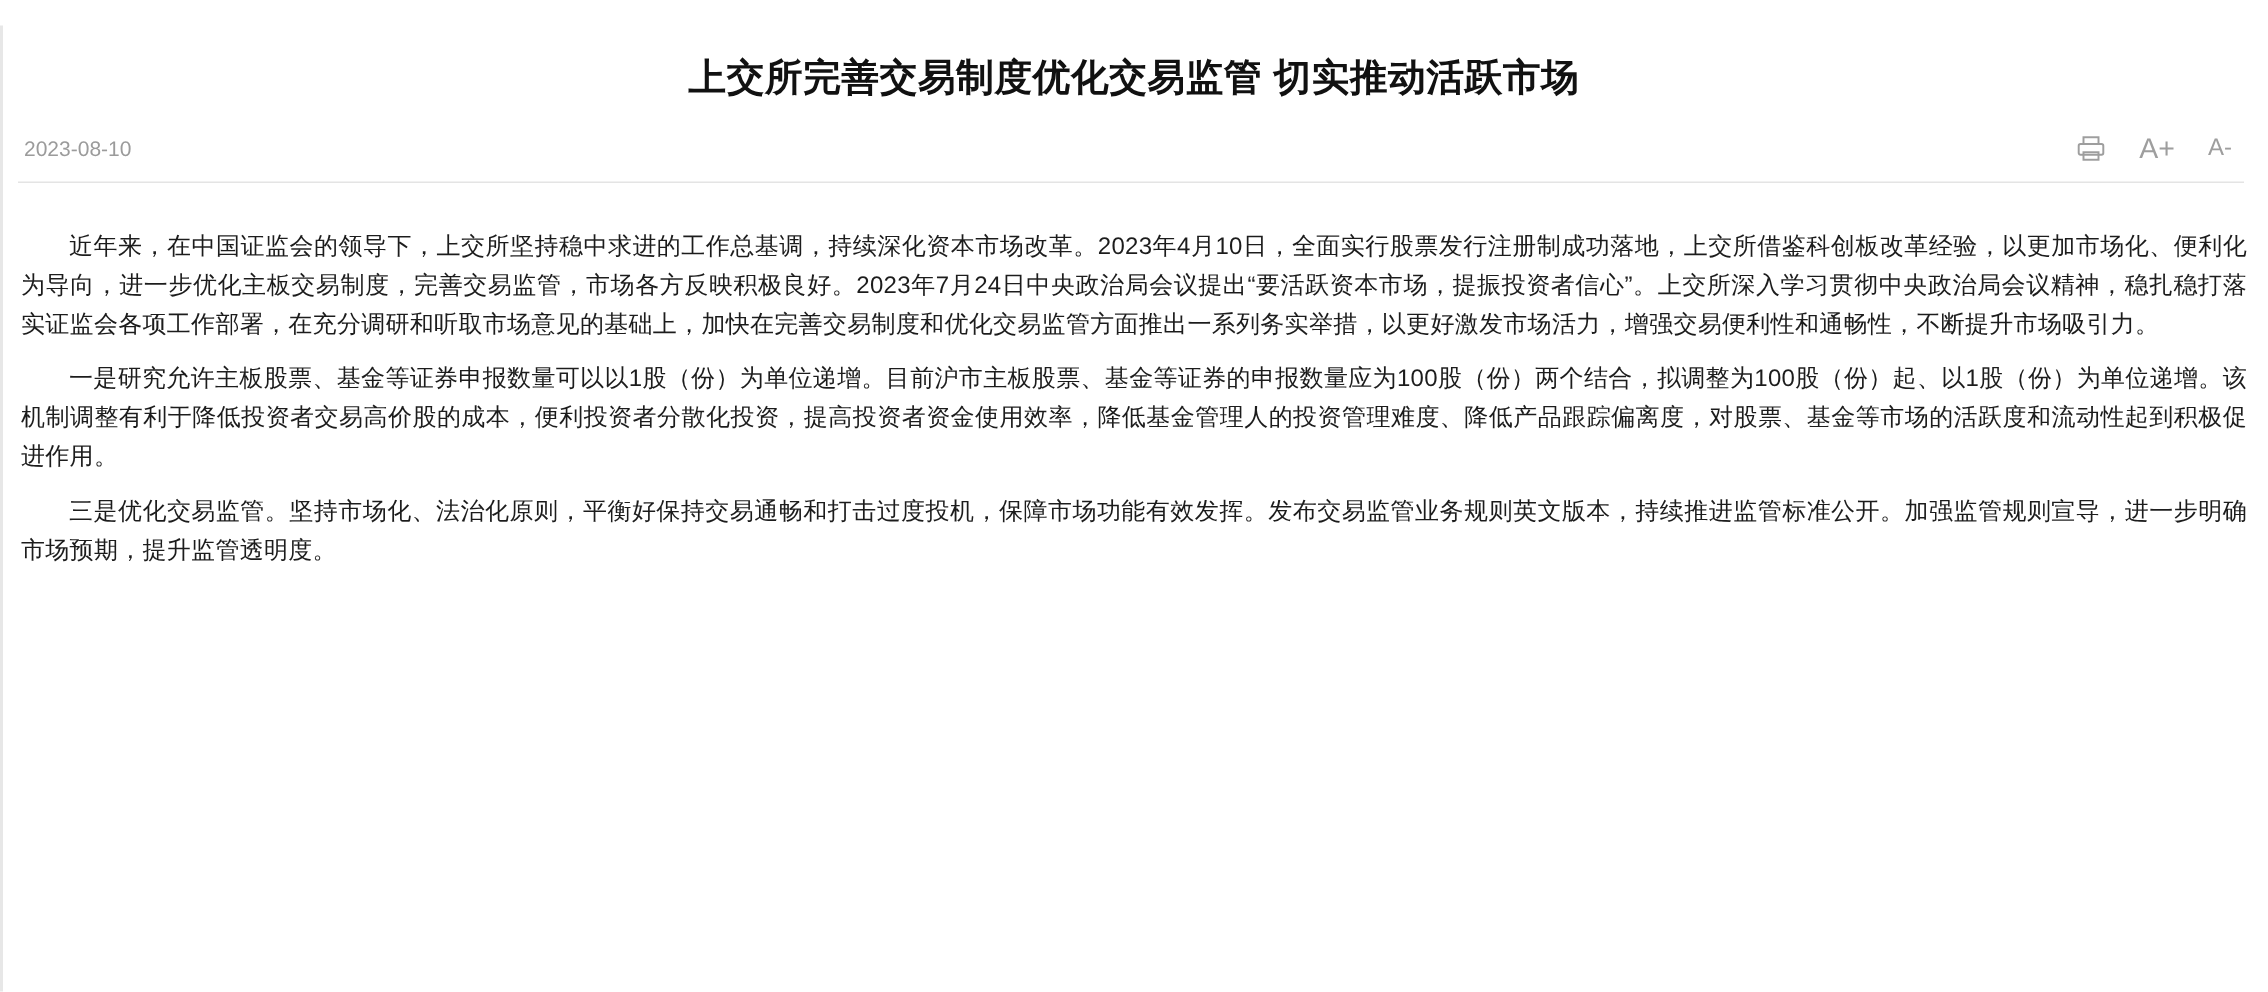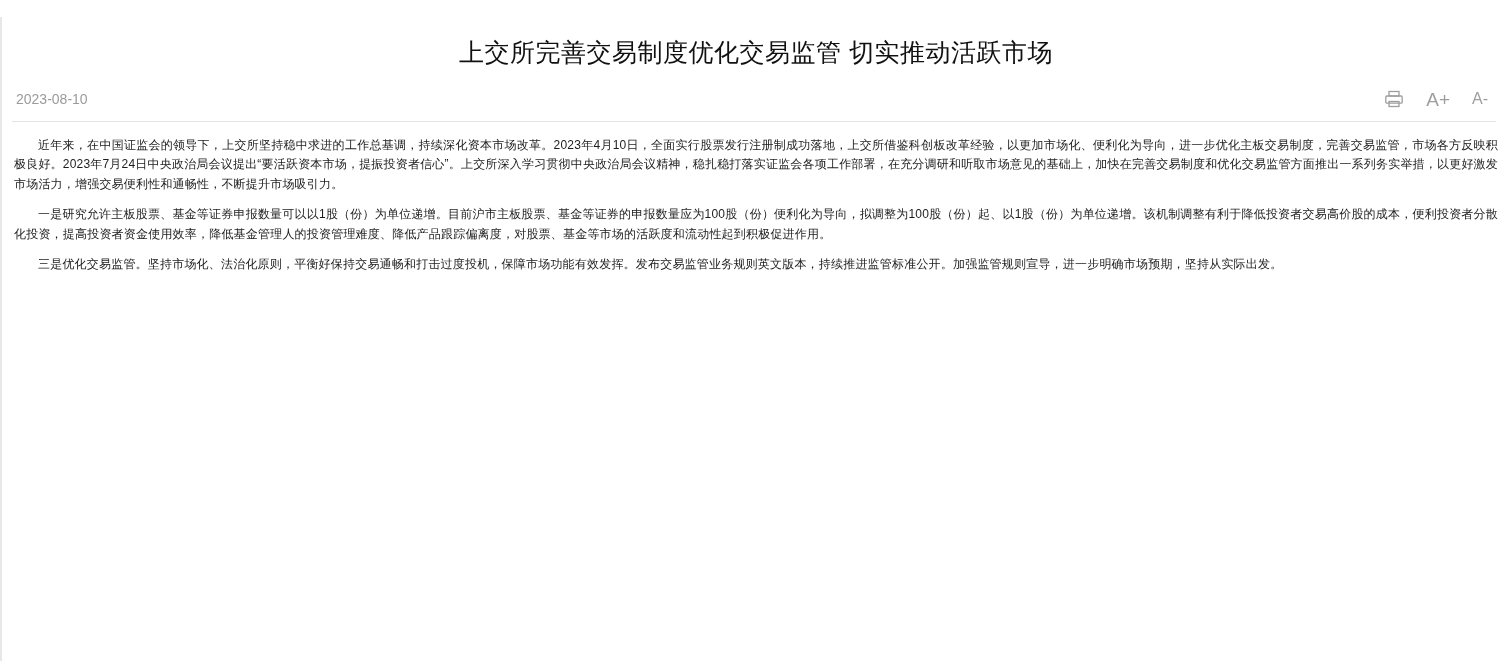--- a/index.html
+++ b/index.html
@@ -24,31 +24,31 @@
     position: absolute;
     left: 0;
     top: 0;
     width: 2px;
     height: 661px;
     background: #e7e7e7;
   }
   .article-title {
     text-align: center;
     font-size: 25px;
-    font-weight: normal;
+    font-weight: bold;
     color: #111111;
     letter-spacing: 0.5px;
     padding: 18px 60px 0 60px;
     line-height: 1.4;
   }
   .meta-bar {
     display: flex;
     align-items: center;
     justify-content: space-between;
-    margin: 20px 16px 0 12px;
+    margin: 20px 16px 16px 12px;
     padding-bottom: 12px;
     border-bottom: 1px solid #e4e4e4;
   }
   .pub-date {
     font-size: 14px;
     color: #9b9b9b;
     padding-left: 4px;
   }
   .tools {
     display: flex;
@@ -70,21 +70,21 @@
     font-size: 16px;
   }
   .printer-icon svg {
     display: block;
   }
   .content {
     padding: 14px 14px 0 14px;
   }
   .content p {
     margin: 0 0 11px 0;
-    font-size: 12px;
+    font-size: 16px;
     line-height: 1.62;
     color: #1c1c1c;
     text-align: justify;
     text-indent: 2em;
     letter-spacing: 0.2px;
   }
 </style>
 </head>
 <body>
 
@@ -104,17 +104,17 @@
           <rect x="5" y="11.5" width="10" height="5"></rect>
         </svg>
       </span>
       <span class="tool font-big">A+</span>
       <span class="tool font-small">A-</span>
     </div>
   </div>
 
   <div class="content">
     <p>近年来，在中国证监会的领导下，上交所坚持稳中求进的工作总基调，持续深化资本市场改革。2023年4月10日，全面实行股票发行注册制成功落地，上交所借鉴科创板改革经验，以更加市场化、便利化为导向，进一步优化主板交易制度，完善交易监管，市场各方反映积极良好。2023年7月24日中央政治局会议提出“要活跃资本市场，提振投资者信心”。上交所深入学习贯彻中央政治局会议精神，稳扎稳打落实证监会各项工作部署，在充分调研和听取市场意见的基础上，加快在完善交易制度和优化交易监管方面推出一系列务实举措，以更好激发市场活力，增强交易便利性和通畅性，不断提升市场吸引力。</p>
-    <p>一是研究允许主板股票、基金等证券申报数量可以以1股（份）为单位递增。目前沪市主板股票、基金等证券的申报数量应为100股（份）便利化为导向，拟调整为100股（份）起、以1股（份）为单位递增。该机制调整有利于降低投资者交易高价股的成本，便利投资者分散化投资，提高投资者资金使用效率，降低基金管理人的投资管理难度、降低产品跟踪偏离度，对股票、基金等市场的活跃度和流动性起到积极促进作用。</p>
-    <p>三是优化交易监管。坚持市场化、法治化原则，平衡好保持交易通畅和打击过度投机，保障市场功能有效发挥。发布交易监管业务规则英文版本，持续推进监管标准公开。加强监管规则宣导，进一步明确市场预期，坚持从实际出发。</p>
+    <p>一是研究允许主板股票、基金等证券申报数量可以以1股（份）为单位递增。目前沪市主板股票、基金等证券的申报数量应为100股（份）两个结合，拟调整为100股（份）起、以1股（份）为单位递增。该机制调整有利于降低投资者交易高价股的成本，便利投资者分散化投资，提高投资者资金使用效率，降低基金管理人的投资管理难度、降低产品跟踪偏离度，对股票、基金等市场的活跃度和流动性起到积极促进作用。</p>
+    <p>三是优化交易监管。坚持市场化、法治化原则，平衡好保持交易通畅和打击过度投机，保障市场功能有效发挥。发布交易监管业务规则英文版本，持续推进监管标准公开。加强监管规则宣导，进一步明确市场预期，提升监管透明度。</p>
   </div>
 
 </div>
 
 </body></html>

